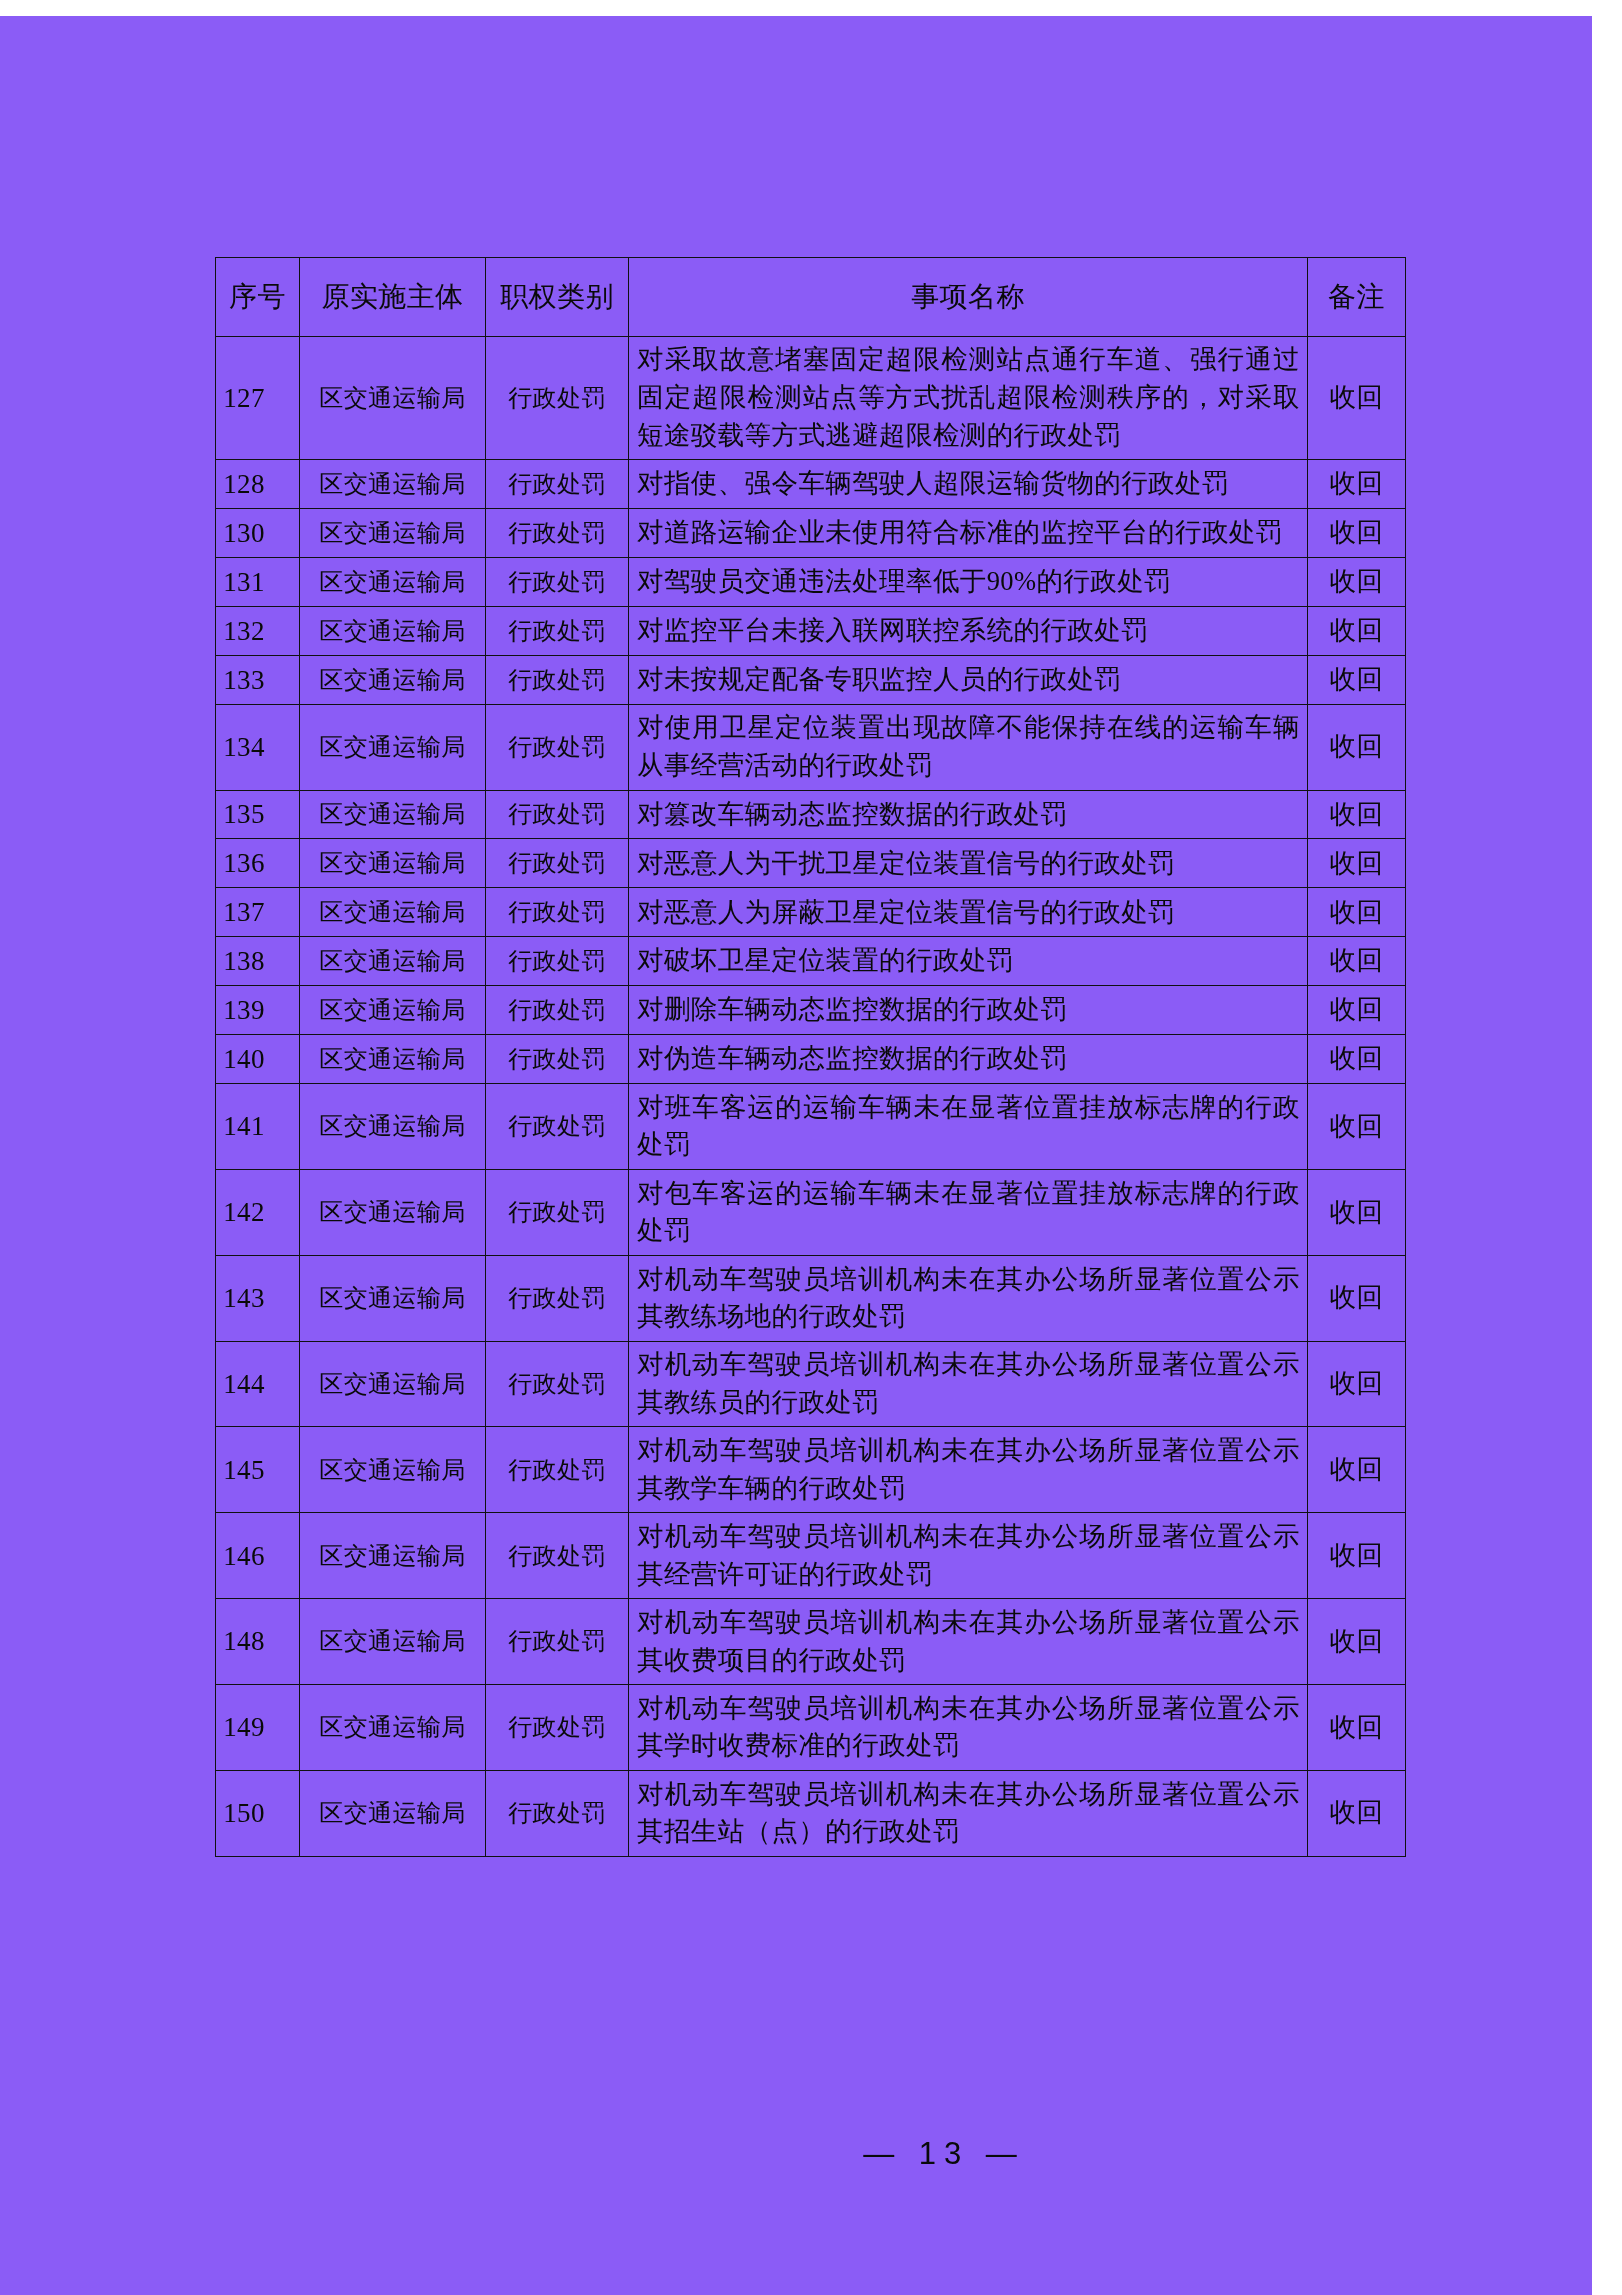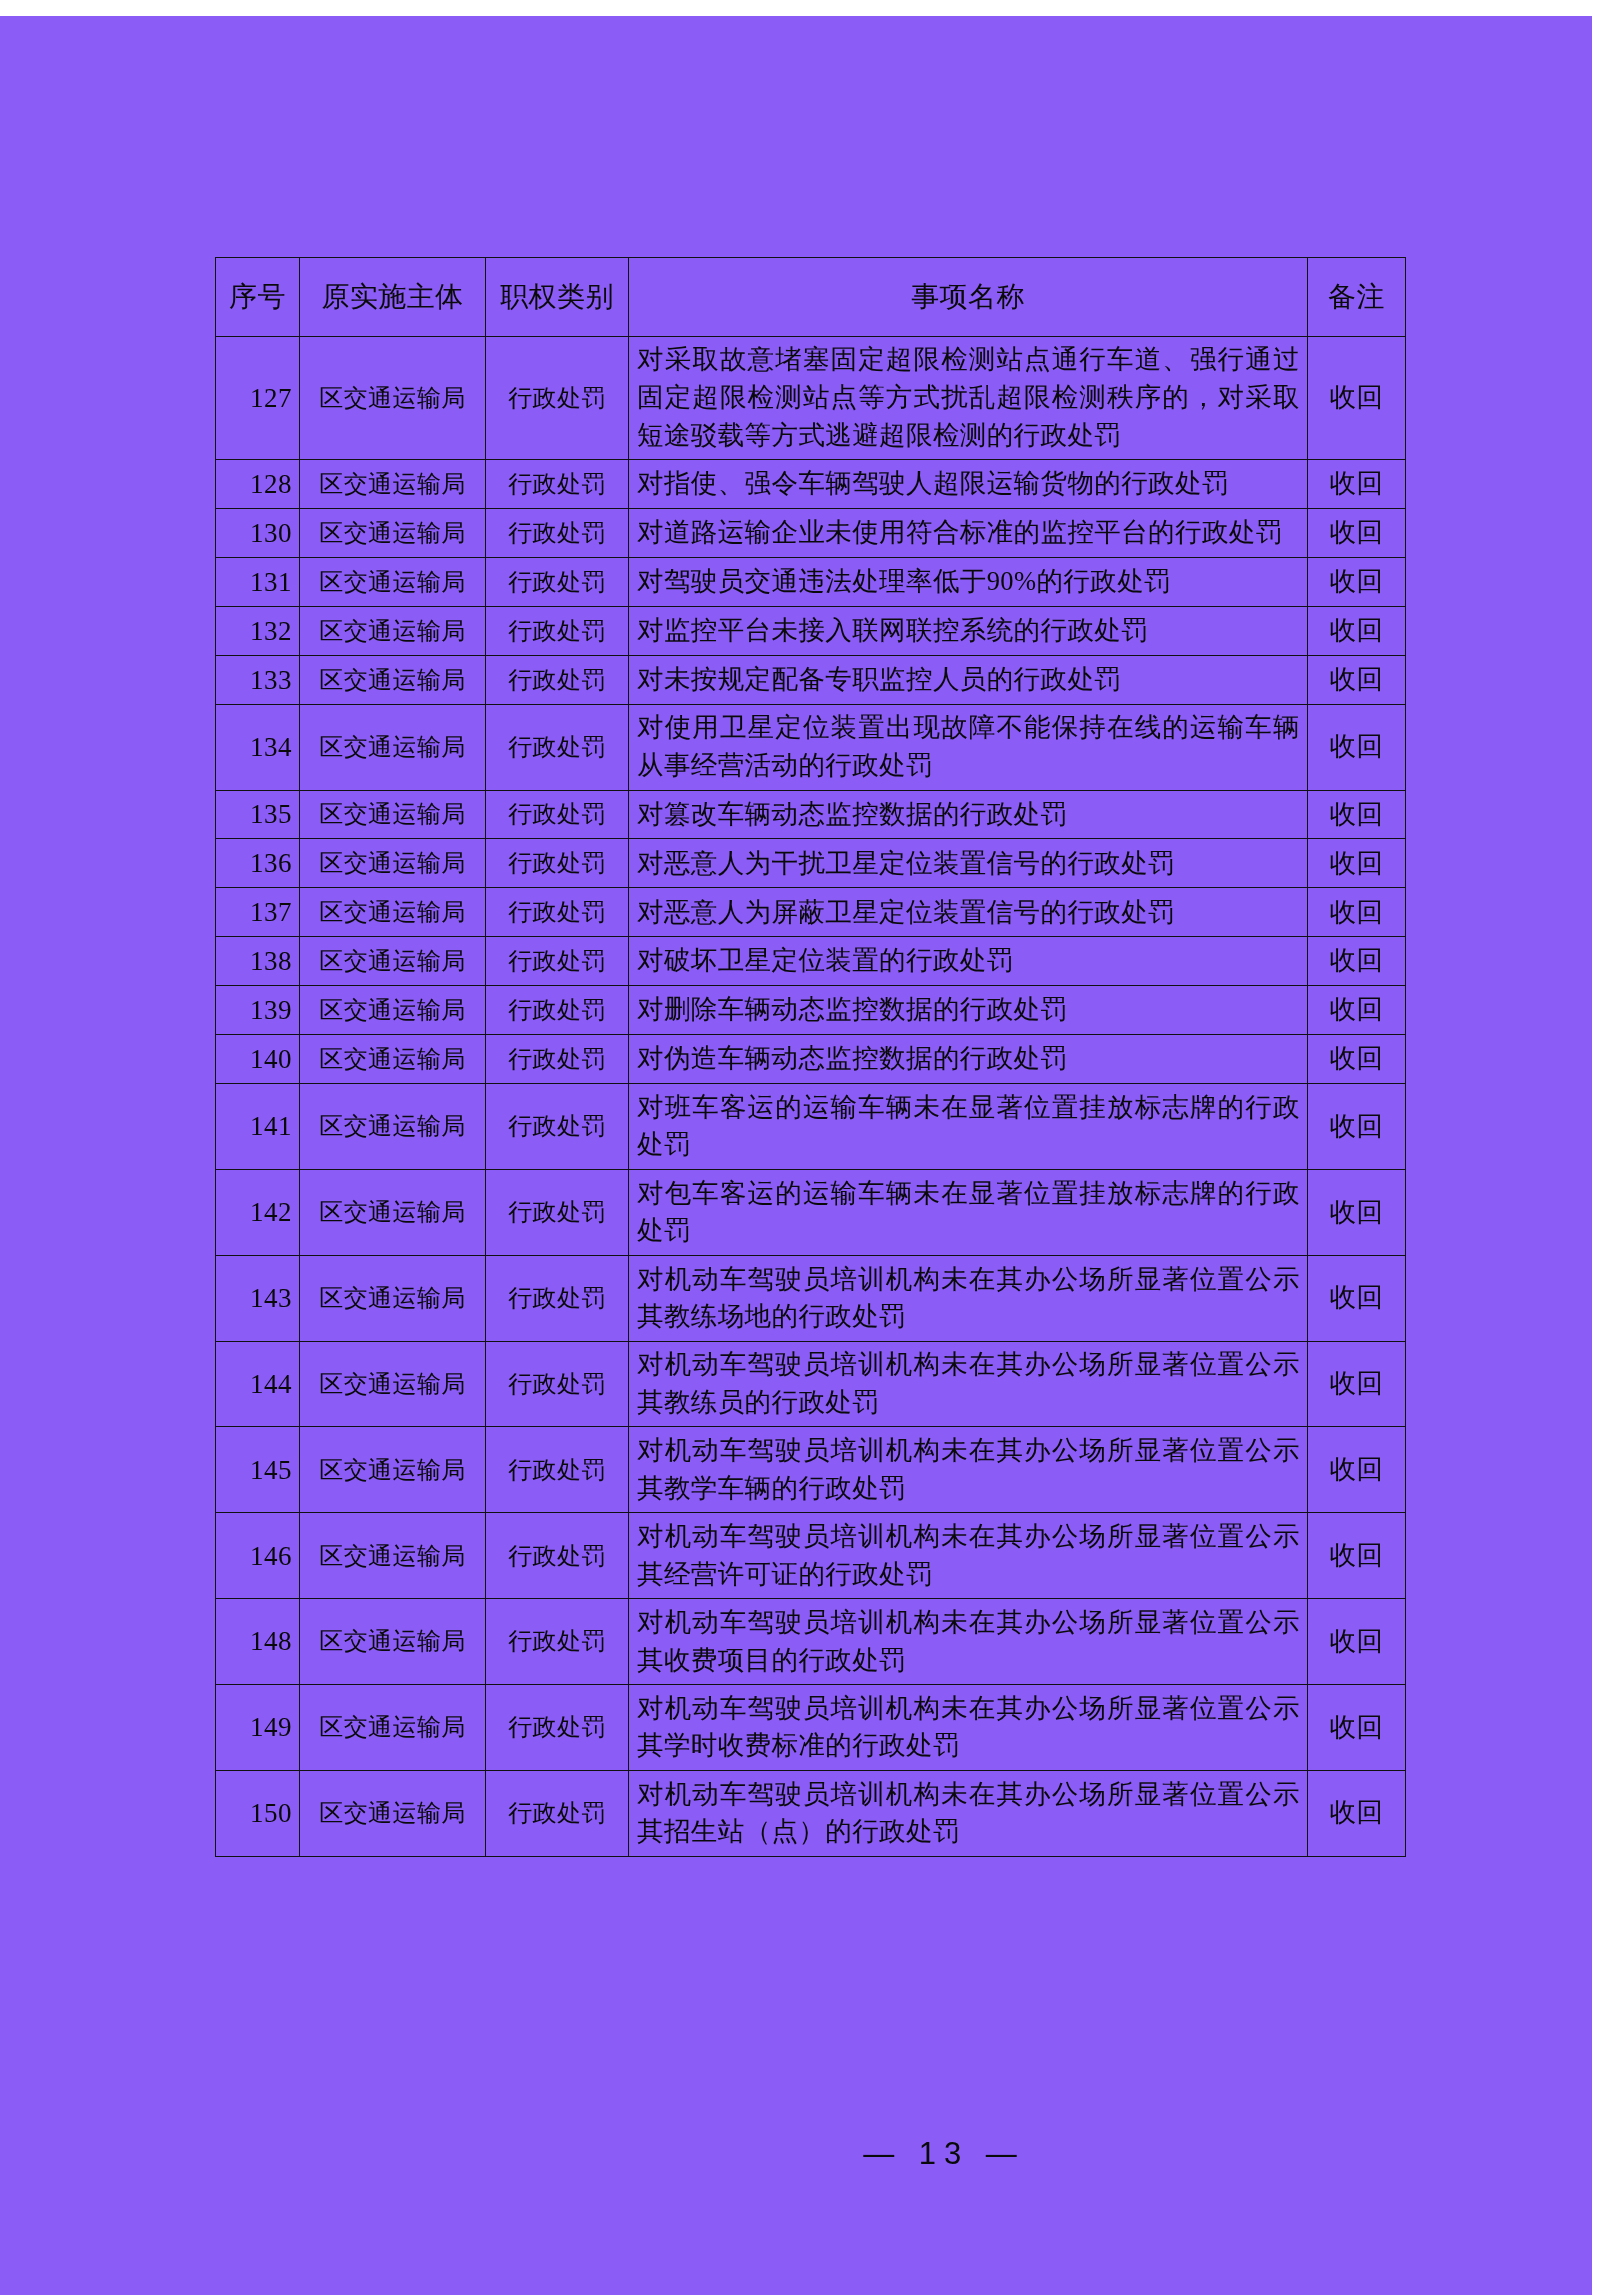--- a/index.html
+++ b/index.html
@@ -51,21 +51,21 @@
 
   thead td {
     text-align: center;
     font-size: 28px;
     font-weight: bold;
     height: 68px;
     font-family: "Liberation Sans", "DejaVu Sans", sans-serif;
     letter-spacing: 1.6px;
   }
   td.seq {
-    text-align: right;
+    text-align: left;
     font-size: 27px;
     font-family: "Liberation Serif", "DejaVu Serif", serif;
   }
   td.org, td.type {
     text-align: center;
     font-size: 24px;
     letter-spacing: 0.8px;
   }
   td.name {
     text-align: left;

